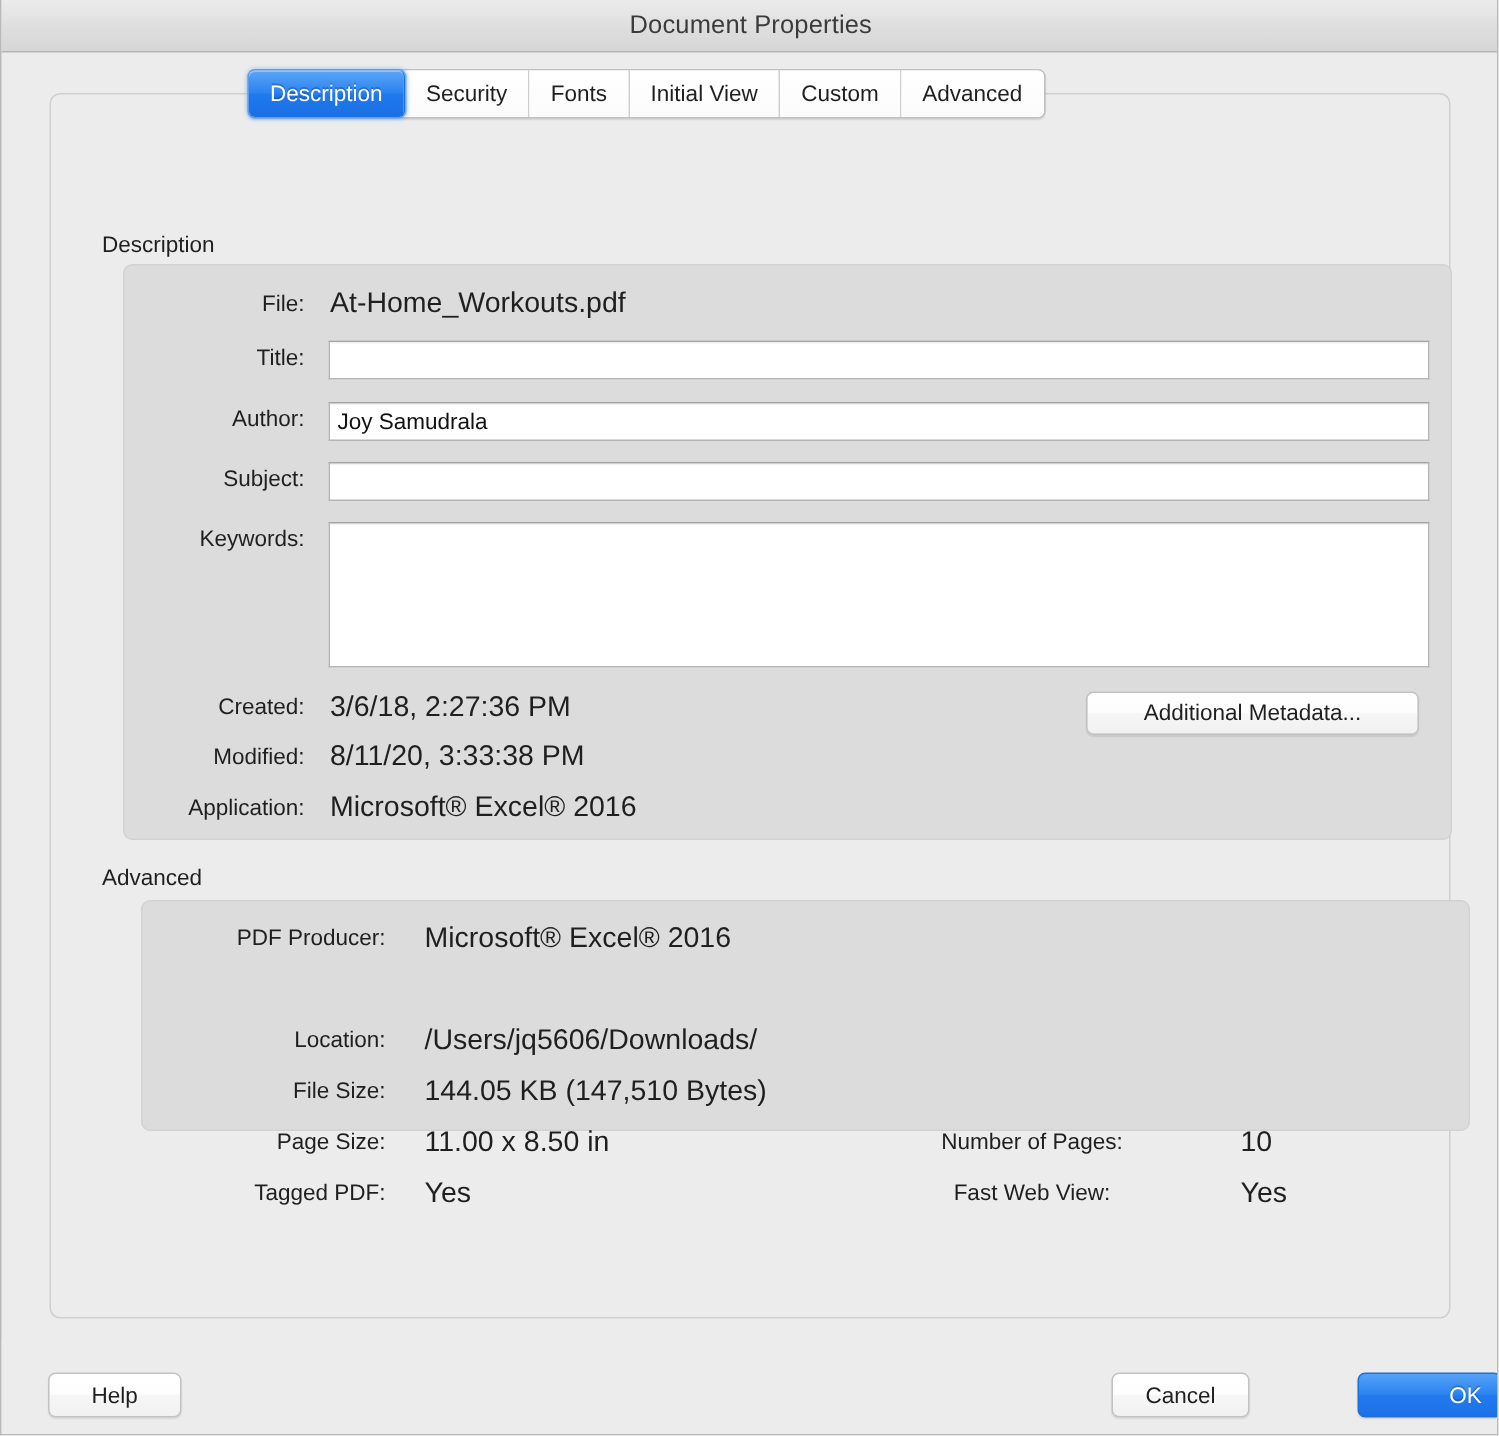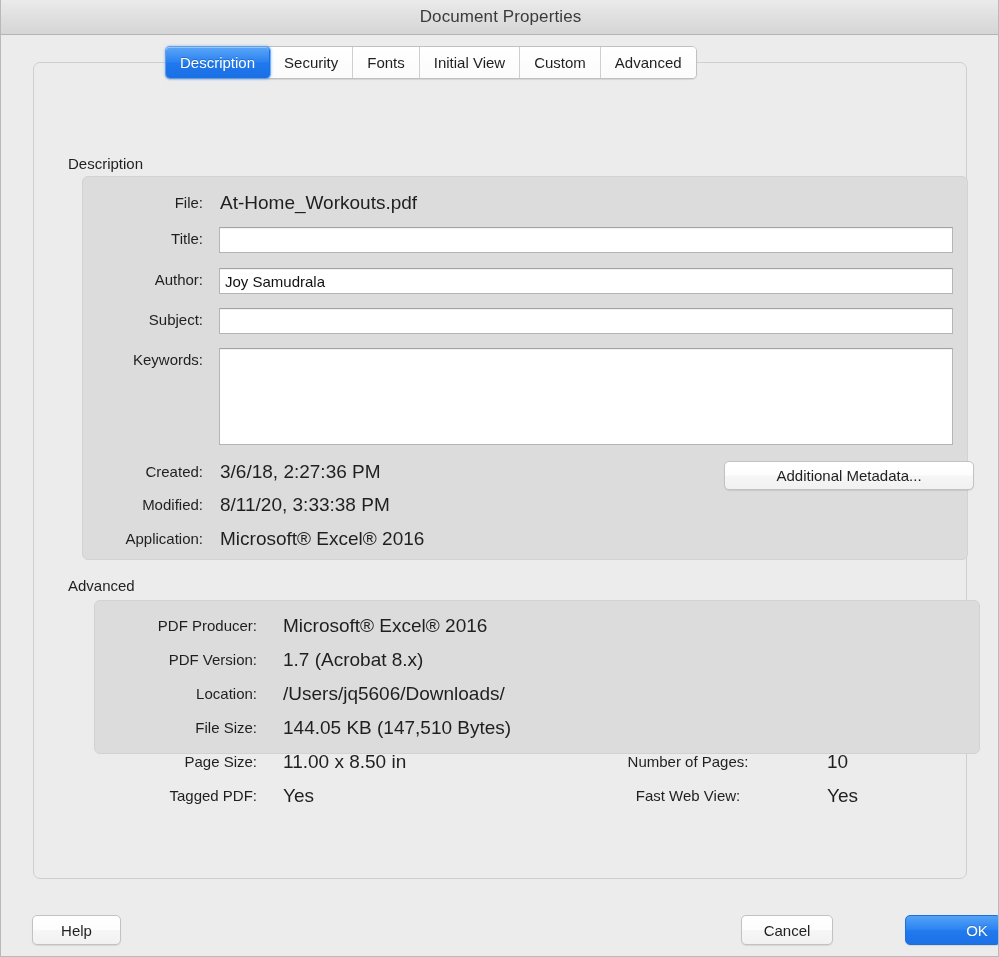--- a/index.html
+++ b/index.html
@@ -278,37 +278,33 @@
       <div class="row" style="top:316px;">
         <div class="lbl desc-lbl">Modified:</div>
         <div class="val desc-val">8/11/20, 3:33:38 PM</div>
       </div>
 
       <div class="row" style="top:350px;">
         <div class="lbl desc-lbl">Application:</div>
         <div class="val desc-val">Microsoft® Excel® 2016</div>
       </div>
 
-      <div class="pushbtn" style="left:641px; top:284px; width:250px; height:29px;">Additional Metadata...</div>
+      <div class="pushbtn" style="left:641px; top:284px; width:222px; height:29px;">Additional Metadata...</div>
 
     </div>
 
     <div class="group-title" style="left:34px; top:514px;">Advanced</div>
 
     <div class="groupbox" id="adv-box">
 
       <div class="row" style="top:13px;">
         <div class="lbl adv-lbl">PDF Producer:</div>
         <div class="val adv-val">Microsoft® Excel® 2016</div>
       </div>
 
-      <div class="row" style="top:47px;">
-        <div class="lbl adv-lbl">PDF Version:</div>
-        <div class="val adv-val">1.7 (Acrobat 8.x)</div>
-      </div>
 
       <div class="row" style="top:81px;">
         <div class="lbl adv-lbl">Location:</div>
         <div class="val adv-val">/Users/jq5606/Downloads/</div>
       </div>
 
       <div class="row" style="top:115px;">
         <div class="lbl adv-lbl">File Size:</div>
         <div class="val adv-val">144.05 KB (147,510 Bytes)</div>
       </div>

